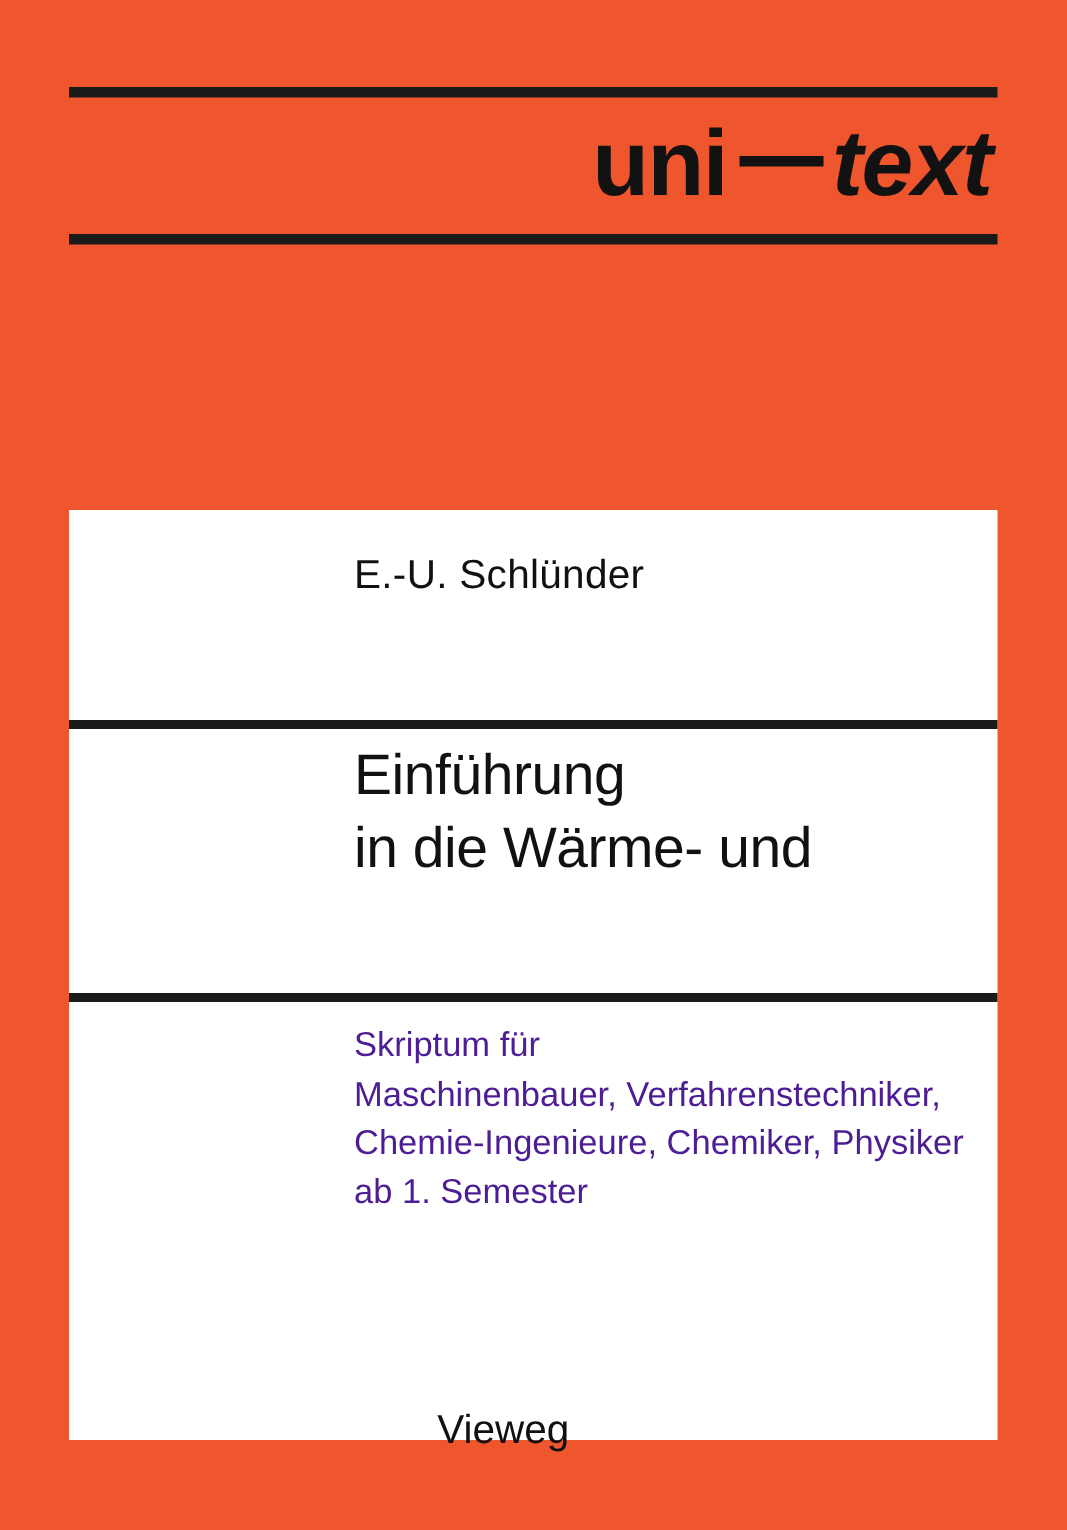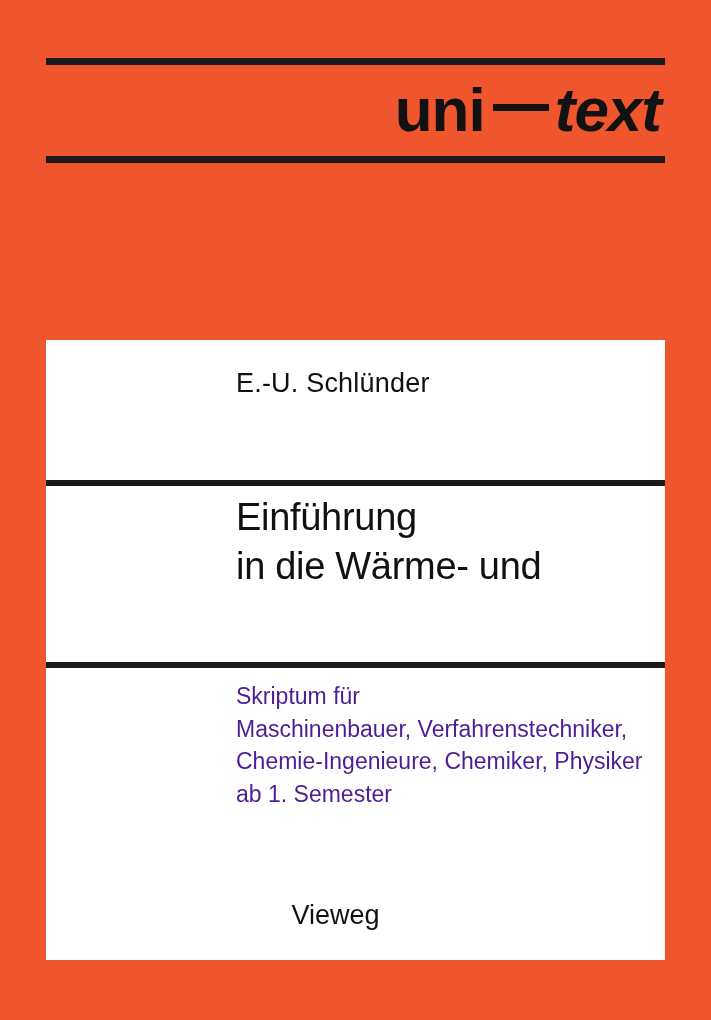--- a/index.html
+++ b/index.html
@@ -130,20 +130,21 @@
     left: 0;
     top: 560px;
     width: 619px;
     text-align: center;
     font-size: 27px;
     color: #111111;
   }
   .publisher-inner {
     display: inline-block;
     margin-left: -40px;
+    margin-top: 38px;
   }
 </style>
 </head>
 <body>
 
 <div class="cover">
 
   <div class="masthead">
     <div class="rule-top"></div>
     <div class="series-wrap">

